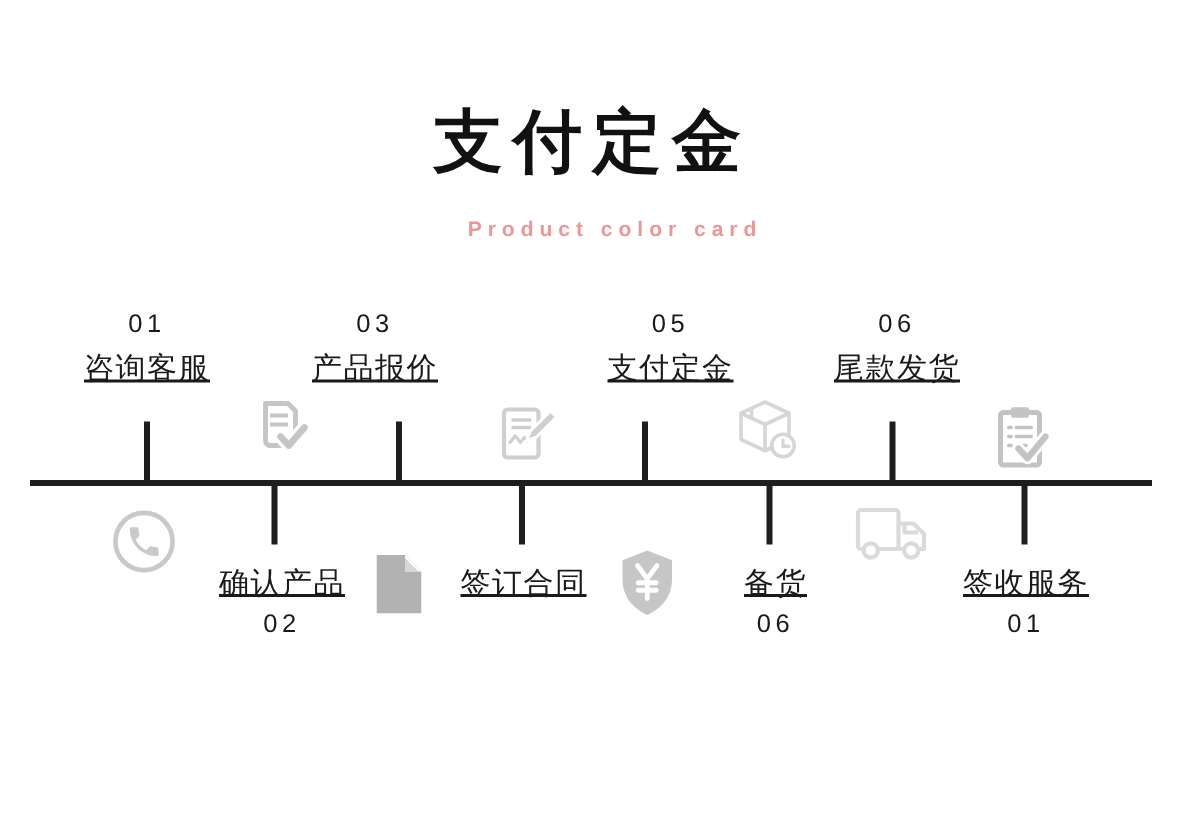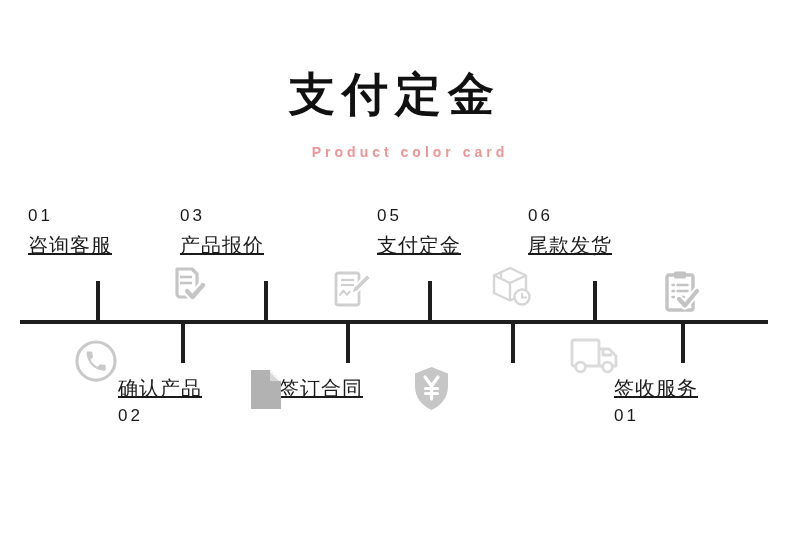--- a/index.html
+++ b/index.html
@@ -24,21 +24,21 @@
 
   
   .timeline { position:absolute; left:20px; top:320px; width:748px; height:4px; background:#1e1e1e; }
   .tick { position:absolute; width:4px; background:#1e1e1e; }
   .tick.up   { top:281px; height:41px; }
   .tick.down { top:322px; height:41px; }
   .t1 { left:96px; }  .t2 { left:181px; } .t3 { left:264px; } .t4 { left:346px; }
   .t5 { left:428px; } .t6 { left:511px; } .t7 { left:593px; } .t8 { left:681px; }
 
   
-  .step { position:absolute; width:140px; text-align:left; color:#1a1a1a; }
+  .step { position:absolute; width:140px; text-align:center; color:#1a1a1a; }
   .step .num { font-size:17px; letter-spacing:3px; }
   .step .lbl { font-size:20px; letter-spacing:1px;text-decoration:underline; }
   .step.top    { top:206px; }
   .step.top .lbl { margin-top:6px; }
   .step.bottom { top:375px; }
   .step.bottom .num { margin-top:4px; }
   .s1 { left:28px; }  .s2 { left:118px; } .s3 { left:180px; } .s4 { left:279px; }
   .s5 { left:377px; } .s6 { left:447px; } .s7 { left:528px; } .s8 { left:614px; }
 
   .icon { position:absolute; line-height:0; }
@@ -85,20 +85,24 @@
     <div class="num">06</div>
     <div class="lbl">尾款发货</div>
   </div>
 
   <div class="step bottom s2">
     <div class="lbl">确认产品</div>
     <div class="num">02</div>
   </div>
   <div class="step bottom s4">
     <div class="lbl">签订合同</div>
+  </div>
+  <div class="step bottom s6">
+    <div class="lbl">备货</div>
+    <div class="num">06</div>
   </div>
   <div class="step bottom s8">
     <div class="lbl">签收服务</div>
     <div class="num">01</div>
   </div>
 
   <div class="icon i-phone">
     <svg width="44" height="44" viewBox="0 0 24 24">
       <circle cx="12" cy="12" r="10.4" fill="none" stroke="#c9c9c9" stroke-width="1.7"></circle>
       <g transform="translate(5.1,5.1) scale(0.58)">

